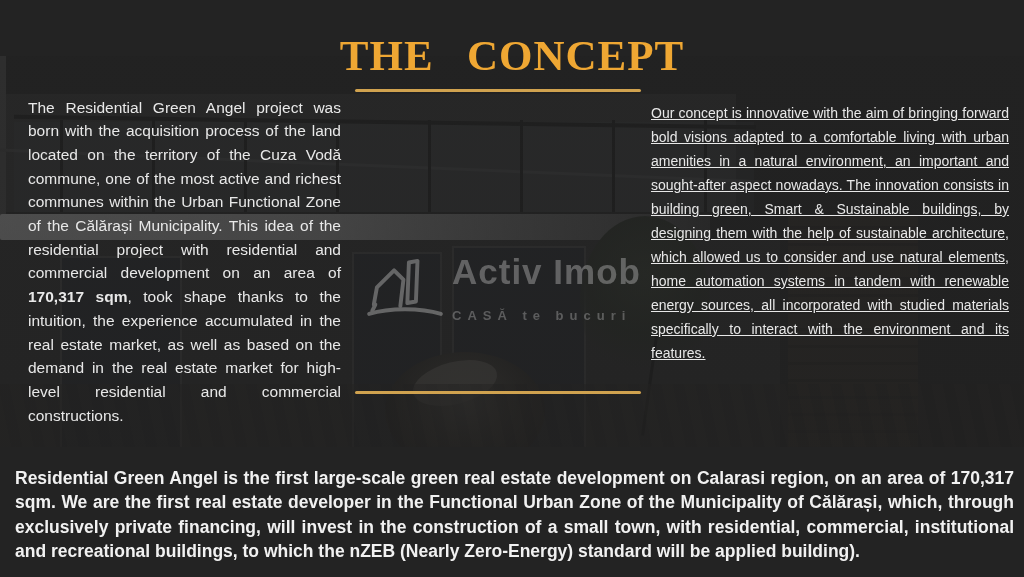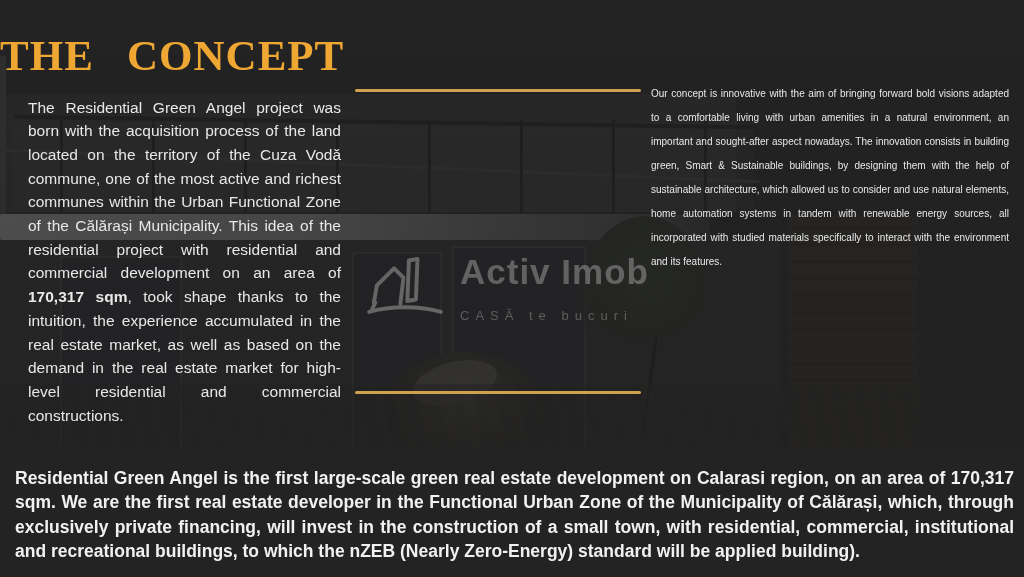--- a/index.html
+++ b/index.html
@@ -28,42 +28,42 @@
           background:radial-gradient(circle at 50% 35%,#2f342c 0%,#272b25 45%,rgba(0,0,0,0) 72%);}
   .p-trunk{left:648px;top:280px;width:3px;height:100px;background:#1a1a1a;transform:rotate(8deg);}
   .p-bricks{left:788px;top:160px;width:130px;height:231px;opacity:.55;
             background:repeating-linear-gradient(0deg,#342e27 0 14px,#282420 14px 17px);}
   .p-deck{left:0;top:328px;width:1024px;height:63px;opacity:.5;
           background:repeating-linear-gradient(78deg,#2a2724 0 11px,#232120 11px 22px);}
   .p-overlay{left:0;top:0;width:100%;height:100%;
              background:linear-gradient(rgba(33,33,33,.55),rgba(32,32,32,.66));}
   
   .title{
-    position:absolute;left:0;top:2px;width:100%;text-align:left;
+    position:absolute;left:0;top:2px;width:100%;text-align:center;
     font-family:"Liberation Serif",serif;font-weight:bold;font-size:43px;
     letter-spacing:1px;word-spacing:.5em;z-index:5;
   }
   .divider{position:absolute;left:355px;width:286px;height:3px;border-radius:2px;z-index:4;}
   .divider-top{top:89px;}
   .divider-bottom{top:391px;}
   .col{position:absolute;color:#e8e8e8;text-align:justify;z-index:5;}
   .col-left{left:28px;top:80px;width:313px;font-size:15.5px;line-height:23.7px;}
-  .col-right{left:651px;top:72px;width:358px;font-size:10px;line-height:24px;}
+  .col-right{left:651px;top:87px;width:358px;font-size:14px;line-height:24px;text-decoration:underline;}
   .bold-inline{font-weight:bold;}
   .bottom-text{
     position:absolute;left:15px;top:448px;width:999px;z-index:5;
     color:#f1f1f1;font-size:17.5px;font-weight:bold;line-height:24.6px;text-align:justify;
   }
   .watermark{
-    position:absolute;left:366px;top:254px;z-index:3;display:flex;
-    gap:16px;opacity:.5;
+    position:absolute;left:366px;top:254px;z-index:3;display:flex;align-items:center;
+    gap:8px;opacity:.5;
   }
   .wm-text{display:flex;flex-direction:column;}
   .wm-brand{font-size:35px;font-weight:bold;color:#a2a2a2;letter-spacing:1px;line-height:36px;}
-  .wm-tagline{font-size:13px;font-weight:normal;color:#969696;letter-spacing:6px;margin-top:18px;}
+  .wm-tagline{font-size:13px;font-weight:bold;color:#969696;letter-spacing:6px;margin-top:18px;}
 </style>
 </head>
 <body>
 
 <div class="slide">
 
   <div class="photo">
     <div class="p-leftstrip"></div>
     <div class="p-upperwall"></div>
     <div class="p-roofline"></div>

